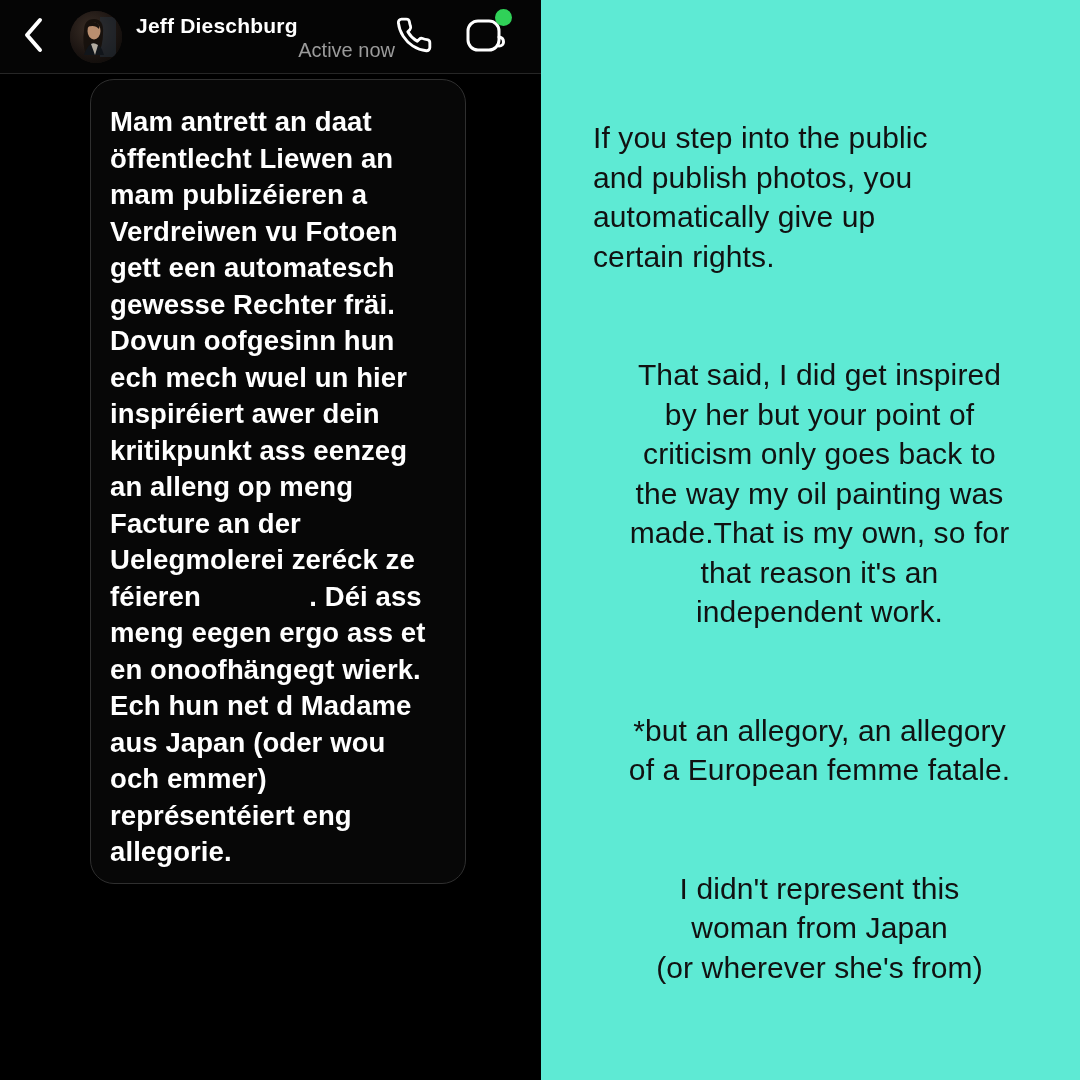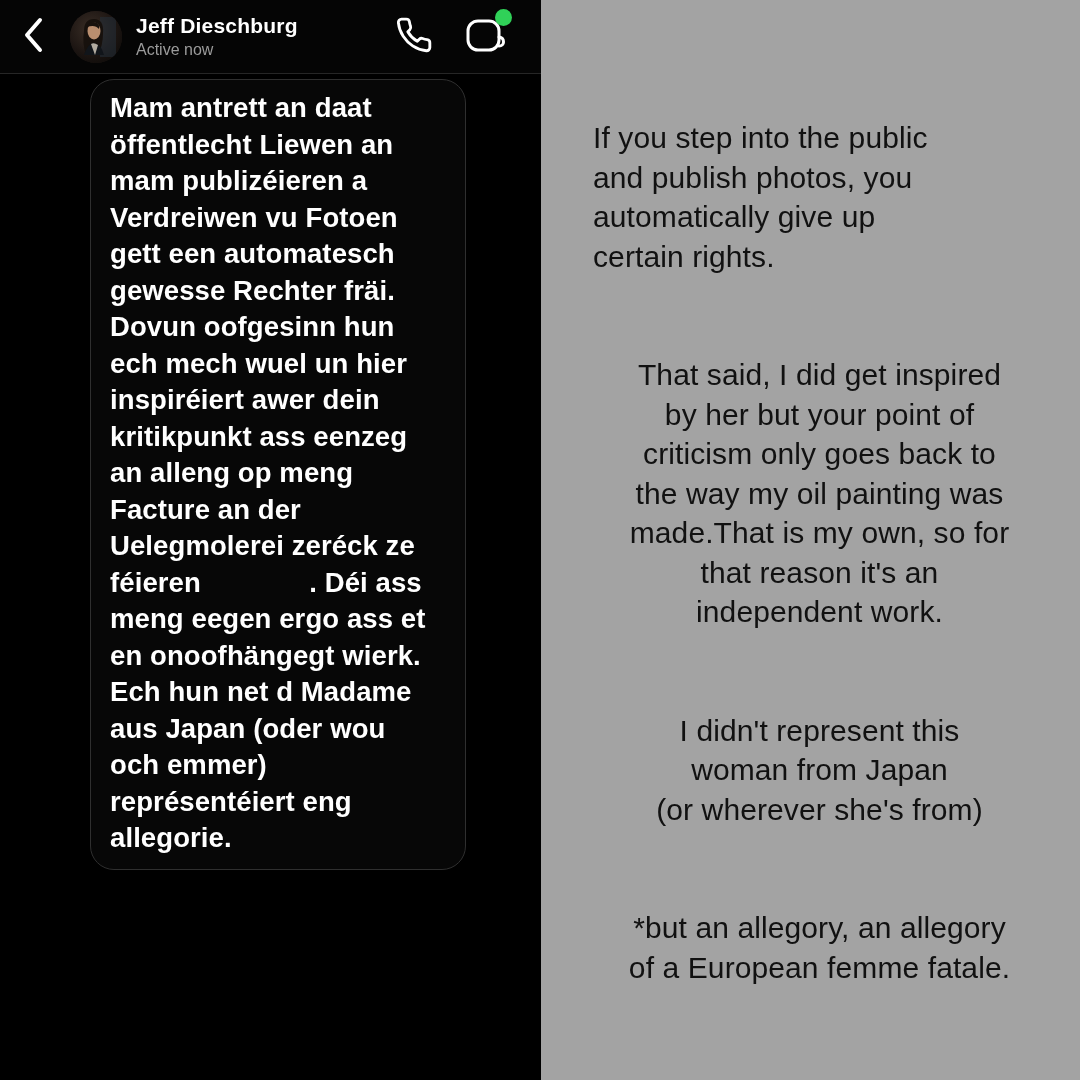--- a/index.html
+++ b/index.html
@@ -59,23 +59,24 @@
   .contact-name {
     color: #ffffff;
     font-size: 21px;
     font-weight: 700;
     letter-spacing: 0.2px;
     line-height: 26px;
     white-space: nowrap;
   }
   .contact-status {
     color: #9b9b9b;
-    font-size: 16px;
+    font-size: 20px;
     line-height: 20px;
     margin-top: 1px;
+    text-align: right;
   }
   .header-actions {
     display: flex;
     align-items: center;
     gap: 30px;
     padding-right: 34px;
   }
   .icon-btn { position: relative; cursor: pointer; display: flex; }
   .online-dot {
     position: absolute;
@@ -88,38 +89,38 @@
   }
 
   .messages {
     padding: 5px 0 0 90px;
   }
   .bubble {
     width: 376px;
     background: #070707;
     border: 1.5px solid #2f2f2f;
     border-radius: 24px;
-    padding: 10px 14px 12px 19px;
+    padding: 24px 14px 12px 19px;
     color: #ffffff;
     margin-bottom: 21px;
   }
   .bubble-text {
     font-size: 27.5px;
     line-height: 36.5px;
     font-weight: 600;
     letter-spacing: 0.1px;
     white-space: pre-wrap;
     word-break: break-word;
   }
 
   
   .translation-panel {
     width: 539px;
     height: 1080px;
-    background: #a3a3a3;
+    background: #5eead4;
     flex: 0 0 539px;
     padding: 118px 34px 0 52px;
     color: #111111;
   }
   .para {
     font-size: 30px;
     line-height: 39.5px;
     white-space: pre-wrap;
     letter-spacing: 0.1px;
   }
@@ -218,20 +219,20 @@
 and publish photos, you
 automatically give up
 certain rights.</div>
     <div class="para">That said, I did get inspired
 by her but your point of
 criticism only goes back to
 the way my oil painting was
 made.That is my own, so for
 that reason it's an
 independent work.</div>
+    <div class="para">*but an allegory, an allegory
+of a European femme fatale.</div>
     <div class="para">I didn't represent this
 woman from Japan
 (or wherever she's from)</div>
-    <div class="para">*but an allegory, an allegory
-of a European femme fatale.</div>
   </div>
 
 </div>
 
 </body></html>

